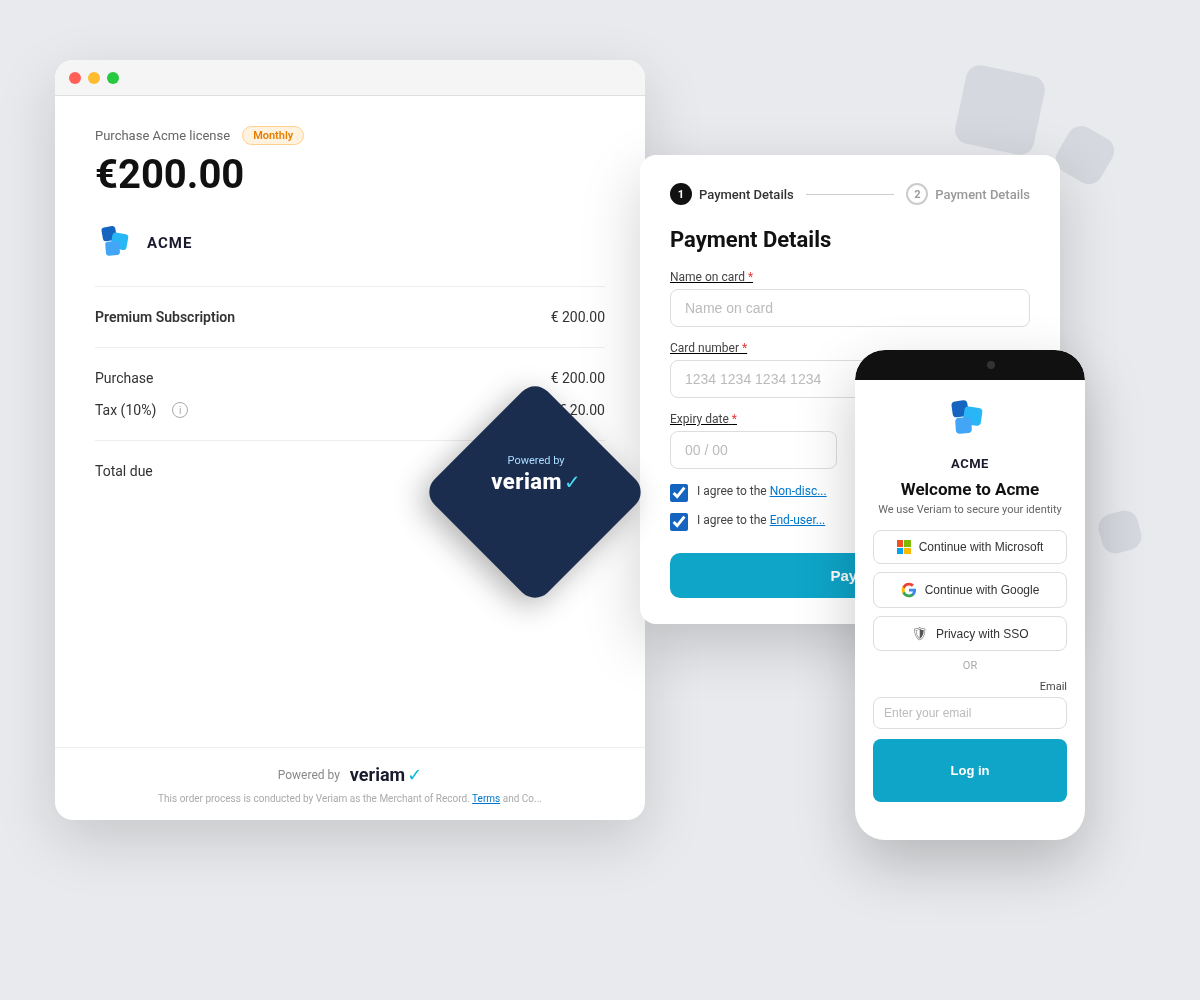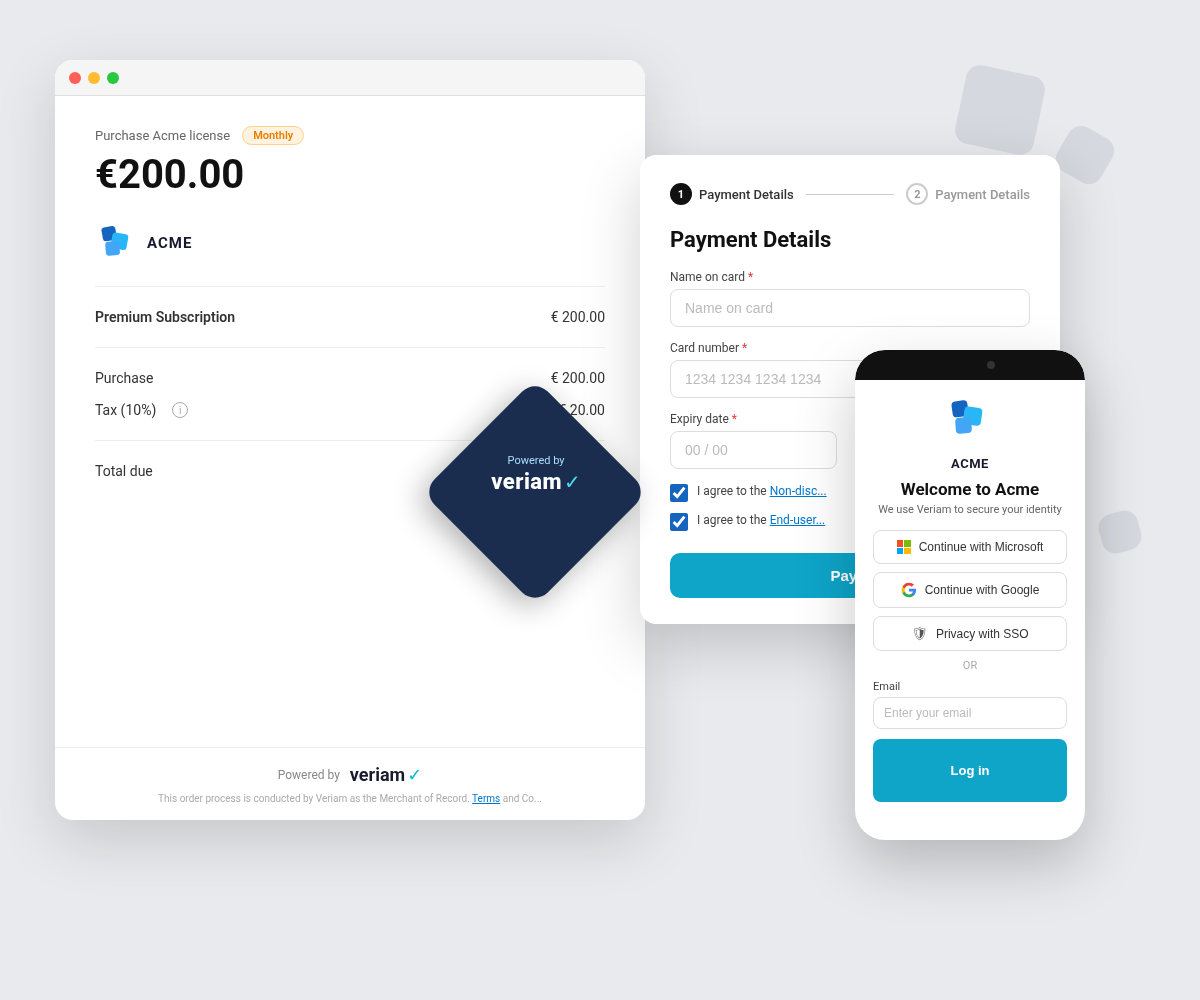--- a/index.html
+++ b/index.html
@@ -252,21 +252,21 @@
       margin: 0 12px;
     }
 
     .modal-title {
       font-size: 22px;
       font-weight: 700;
       color: #111;
       margin-bottom: 18px;
     }
 
-    .field-group { margin-bottom: 14px; }
+    .field-group { margin-bottom: 14px; text-decoration: underline; }
 
     .field-label {
       font-size: 12px;
       color: #444;
       margin-bottom: 5px;
       display: block;
     }
 
     .field-label .required { color: #e53935; }
 
@@ -450,21 +450,21 @@
     .mobile-or {
       font-size: 11px;
       color: #aaa;
       text-align: center;
       margin: 4px 0 8px;
     }
 
     .mobile-field-label {
       font-size: 11px;
       color: #444;
-      text-align: left;
+      text-align: right;
       display: block;
       margin-bottom: 4px;
     }
 
     .mobile-input {
       width: 100%;
       padding: 8px 10px;
       border: 1.5px solid #ddd;
       border-radius: 8px;
       font-size: 12px;

